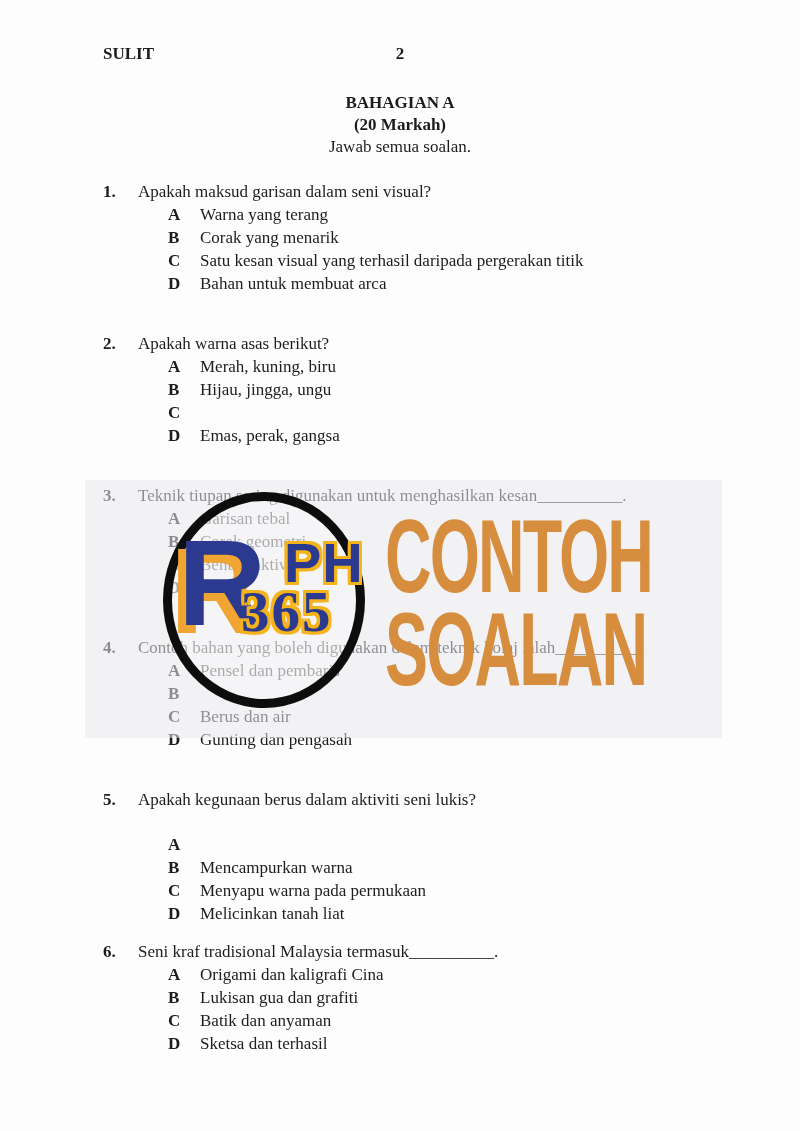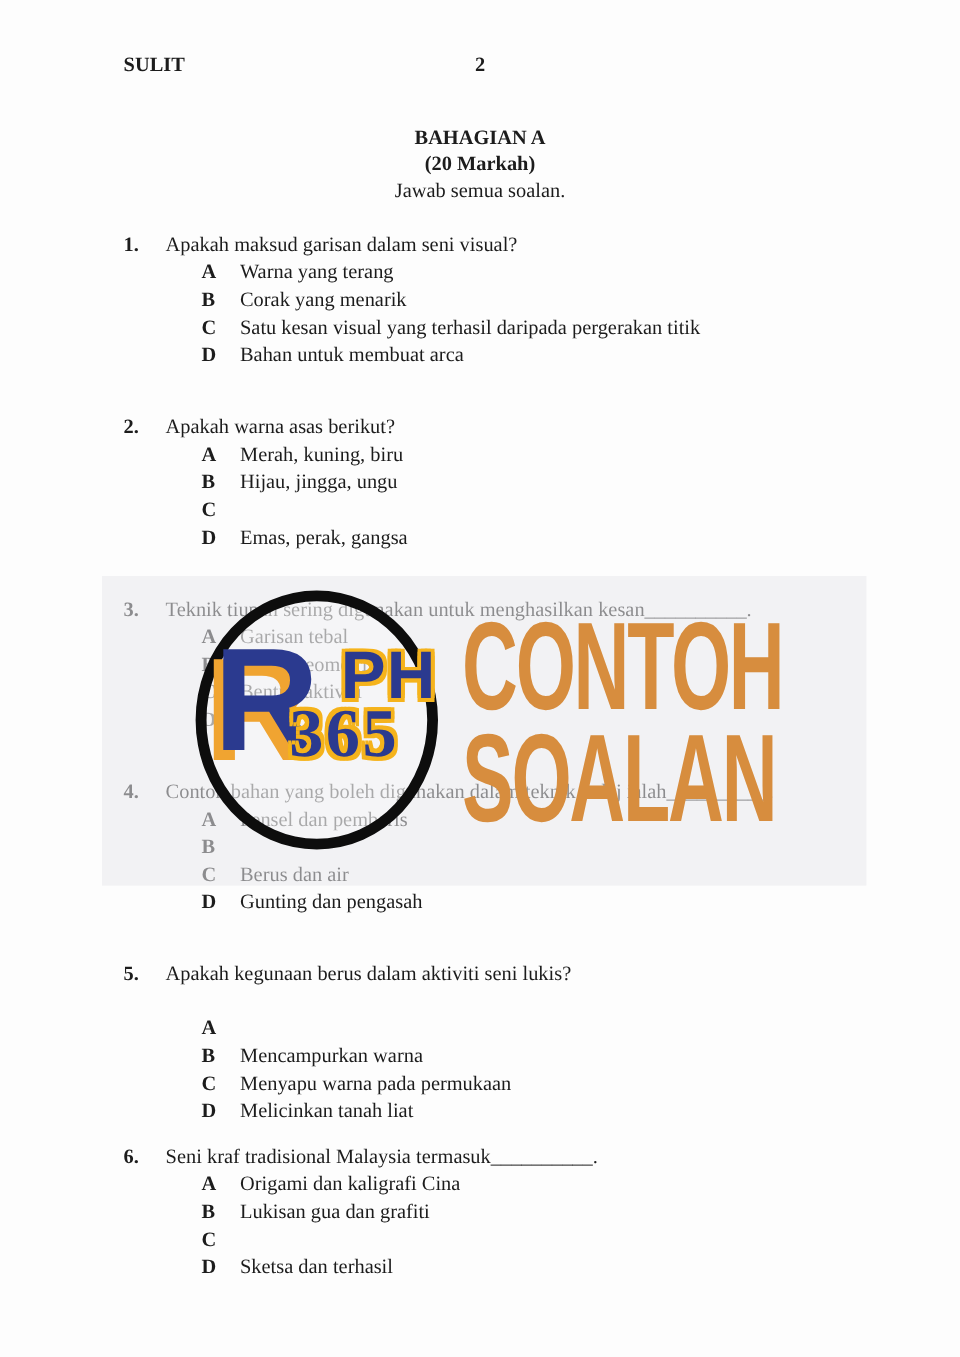--- a/index.html
+++ b/index.html
@@ -1,21 +1,21 @@
 <!DOCTYPE html>
 <html><head>
 <meta charset="utf-8">
 <style>
   html,body{margin:0;padding:0;}
   body{
     width:800px;height:1131px;background:#fdfdfd;position:relative;overflow:hidden;
     font-family:"Liberation Serif","DejaVu Serif",serif;
     color:#1c1c1c;font-size:17px;
   }
-  .header{position:relative;padding-top:56px;height:22px;}
+  .header{position:relative;padding-top:44px;height:22px;}
   .sulit{position:absolute;left:103px;top:44px;font-weight:bold;}
   .pnum{position:absolute;left:0;right:0;top:44px;text-align:center;font-weight:bold;}
   .title-block{margin-top:26px;text-align:center;line-height:22px;}
   .title-block .bold{font-weight:bold;}
   .questions{margin-top:22px;padding-left:103px;padding-right:25px;}
   .question{margin-bottom:37px;}
   .question.tight{margin-bottom:15px;}
   .q-row{display:flex;line-height:23px;}
   .q-num{width:35px;font-weight:bold;flex:0 0 35px;}
   .q-text{flex:1;}
@@ -203,20 +203,21 @@
       <div class="opt">
         <span class="opt-letter">A</span>
         <span class="opt-text">Origami dan kaligrafi Cina</span>
       </div>
       <div class="opt">
         <span class="opt-letter">B</span>
         <span class="opt-text">Lukisan gua dan grafiti</span>
       </div>
       <div class="opt">
         <span class="opt-letter">C</span>
+        <span class="opt-text">Batik dan anyaman</span>
       </div>
       <div class="opt">
         <span class="opt-letter">D</span>
         <span class="opt-text">Sketsa dan terhasil</span>
       </div>
     </div>
 
   </div>
 
   <div class="watermark">

